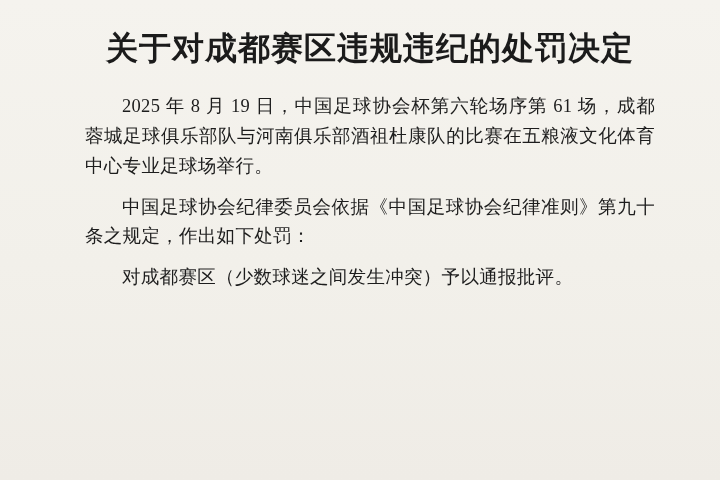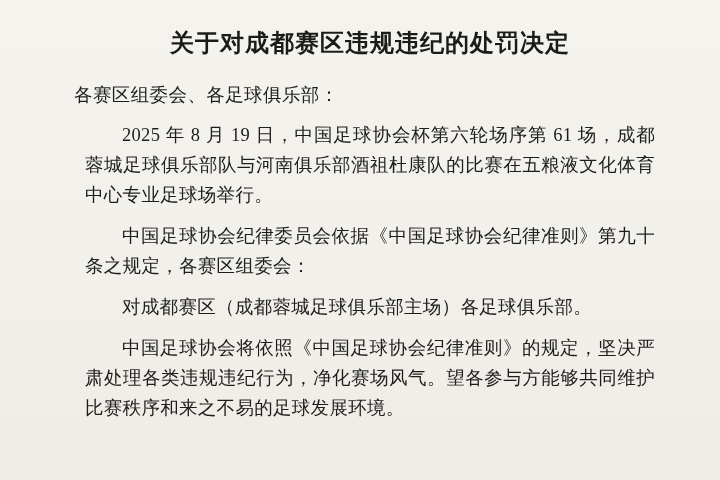--- a/index.html
+++ b/index.html
@@ -16,21 +16,21 @@
   .page {
     position: relative;
     width: 720px;
     height: 480px;
     background: linear-gradient(180deg, #f5f3ee 0%, #f2f0ea 55%, #efece6 100%);
     box-sizing: border-box;
     padding: 22px 54px 0 74px;
   }
   .doc-title {
     text-align: center;
-    font-size: 24px;
+    font-size: 32px;
     font-weight: bold;
     letter-spacing: 1px;
     color: #1b1b1b;
     margin: 6px 0 22px 0;
     line-height: 1.3;
   }
   .salutation {
     font-size: 18.5px;
     color: #1d1d1d;
     line-height: 1.55;
@@ -48,24 +48,22 @@
     text-justify: inter-ideograph;
   }
 </style>
 </head>
 <body>
 
 <div class="page">
 
   <h1 class="doc-title">关于对成都赛区违规违纪的处罚决定</h1>
 
-  <p class="salutation">各赛区组委会、各足球俱乐部：</p>
 
   <p class="para">2025 年 8 月 19 日，中国足球协会杯第六轮场序第 61 场，成都蓉城足球俱乐部队与河南俱乐部酒祖杜康队的比赛在五粮液文化体育中心专业足球场举行。</p>
 
 
-  <p class="para">中国足球协会纪律委员会依据《中国足球协会纪律准则》第九十条之规定，各赛区组委会：</p>
+  <p class="para">中国足球协会纪律委员会依据《中国足球协会纪律准则》第九十条之规定，作出如下处罚：</p>
 
-  <p class="para">对成都赛区（成都蓉城足球俱乐部主场）各足球俱乐部。</p>
+  <p class="para">对成都赛区（少数球迷之间发生冲突）予以通报批评。</p>
 
-  <p class="para">中国足球协会将依照《中国足球协会纪律准则》的规定，坚决严肃处理各类违规违纪行为，净化赛场风气。望各参与方能够共同维护比赛秩序和来之不易的足球发展环境。</p>
 
 </div>
 
 </body></html>

